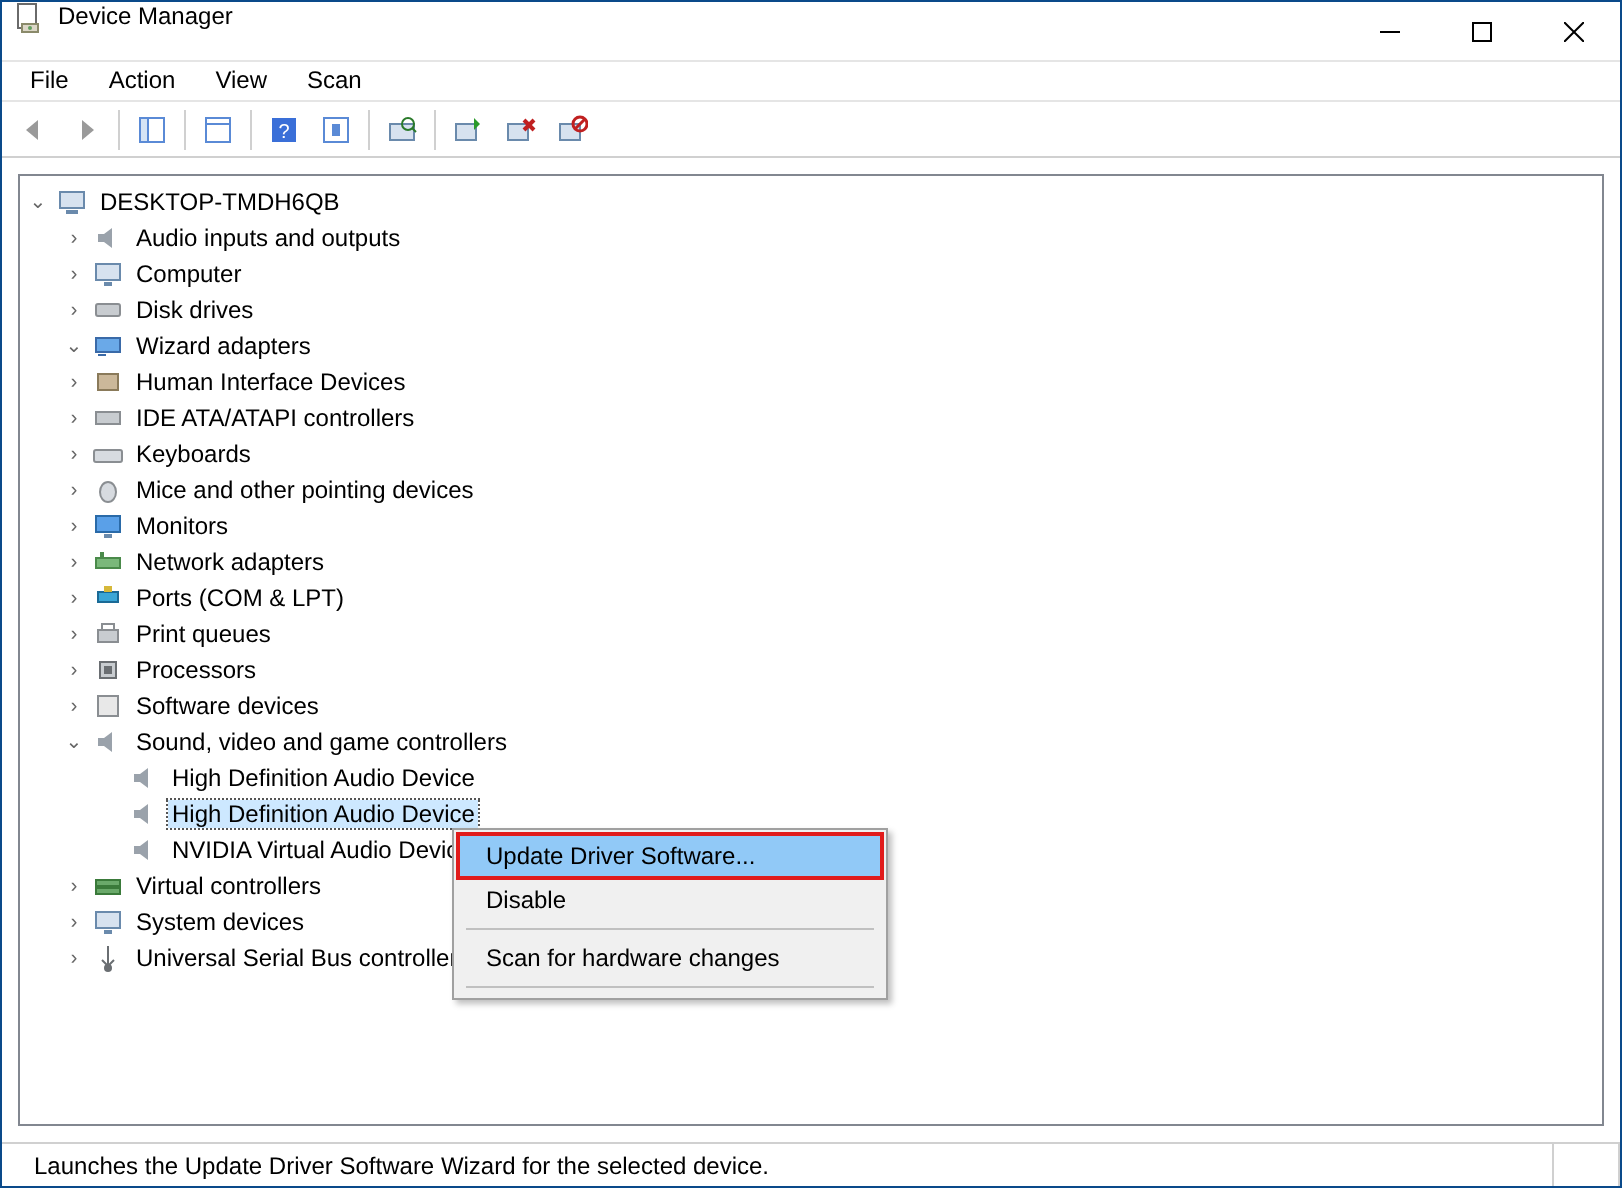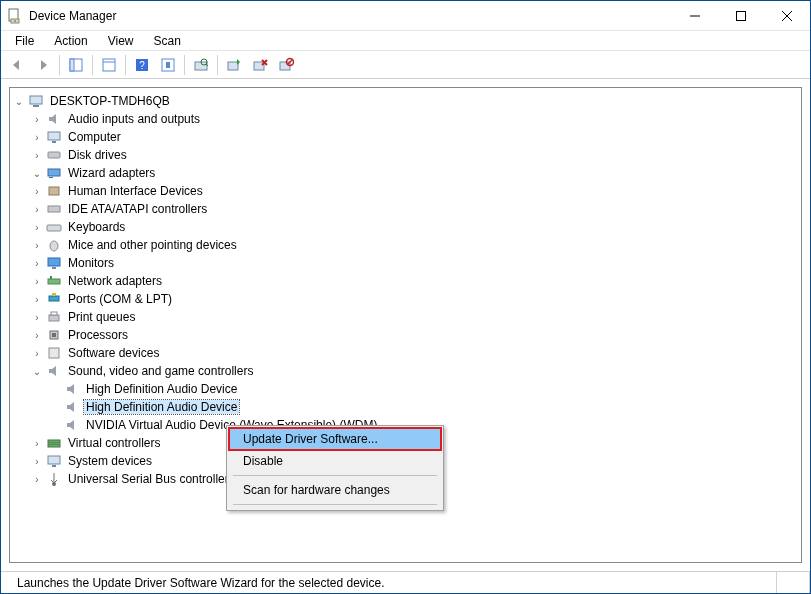--- a/index.html
+++ b/index.html
@@ -16,38 +16,37 @@
     border: 1px solid #0a4a8a;
     display: flex;
     flex-direction: column;
     position: relative;
     background: #fff;
   }
   
   .titlebar {
     height: 30px;
     display: flex;
-    align-items: center;
+    align-items: flex-start;
     padding-left: 6px;
     background: #fff;
     border-bottom: 1px solid #e5e5e5;
   }
   .titlebar .app-icon { width: 16px; height: 16px; margin-right: 6px; }
   .titlebar .title { flex: 1; font-size: 12px; }
   .win-controls { display: flex; height: 100%; }
   .win-btn {
     width: 46px; height: 100%;
     display: flex; align-items: center; justify-content: center;
     font-size: 14px;
   }
   
   .menubar {
     height: 20px;
     display: flex;
-    align-items: center;
     padding-left: 6px;
     gap: 4px;
     border-bottom: 1px solid #e5e5e5;
     background:#fff;
   }
   .menu-item { padding: 2px 8px; }
   
   .toolbar {
     height: 28px;
     display: flex;
@@ -98,21 +97,21 @@
   }
   .label { padding: 0 2px; }
   .row.selected .label {
     background: #cde8ff;
     outline: 1px dotted #555;
   }
   
   .context-menu {
     position: absolute;
     left: 225px;
-    top: 346px;
+    top: 335px;
     width: 218px;
     background: #f0f0f0;
     border: 1px solid #a0a0a0;
     box-shadow: 2px 2px 3px rgba(0,0,0,0.25);
     padding: 2px;
     z-index: 10;
   }
   .ctx-item {
     height: 22px;
     display: flex; align-items: center;

